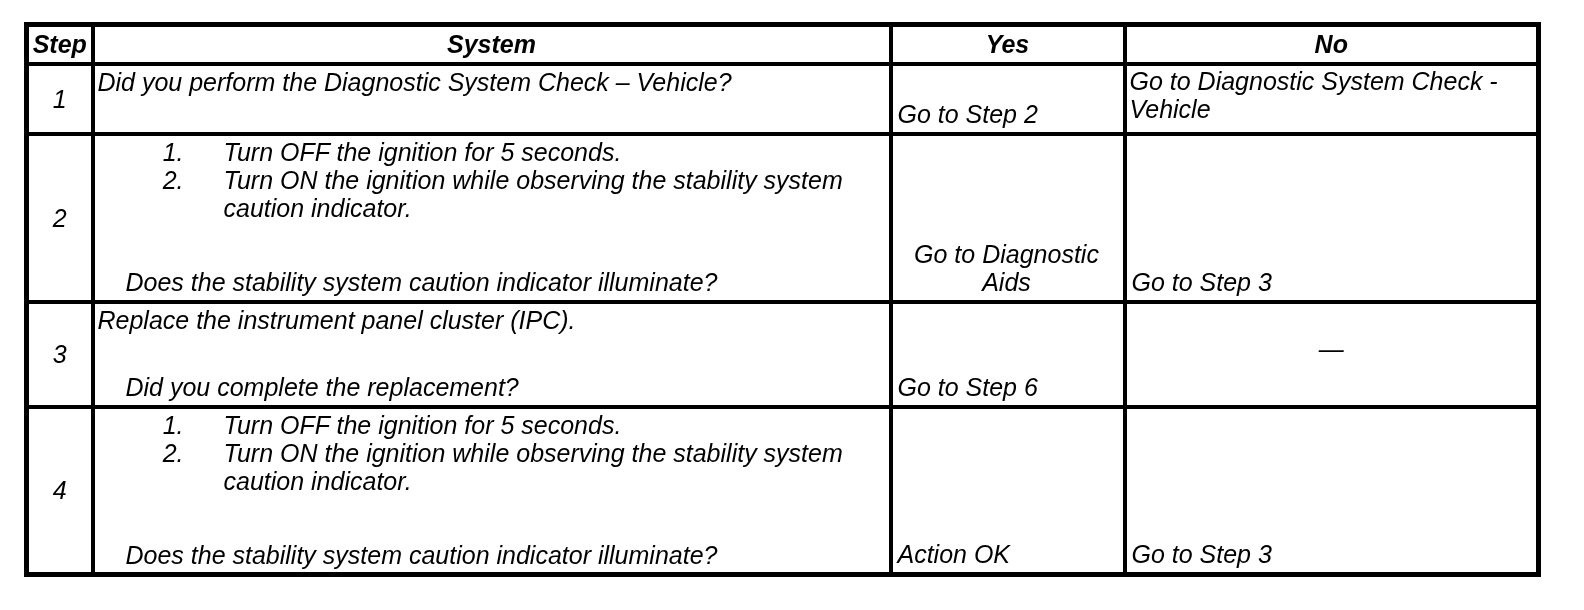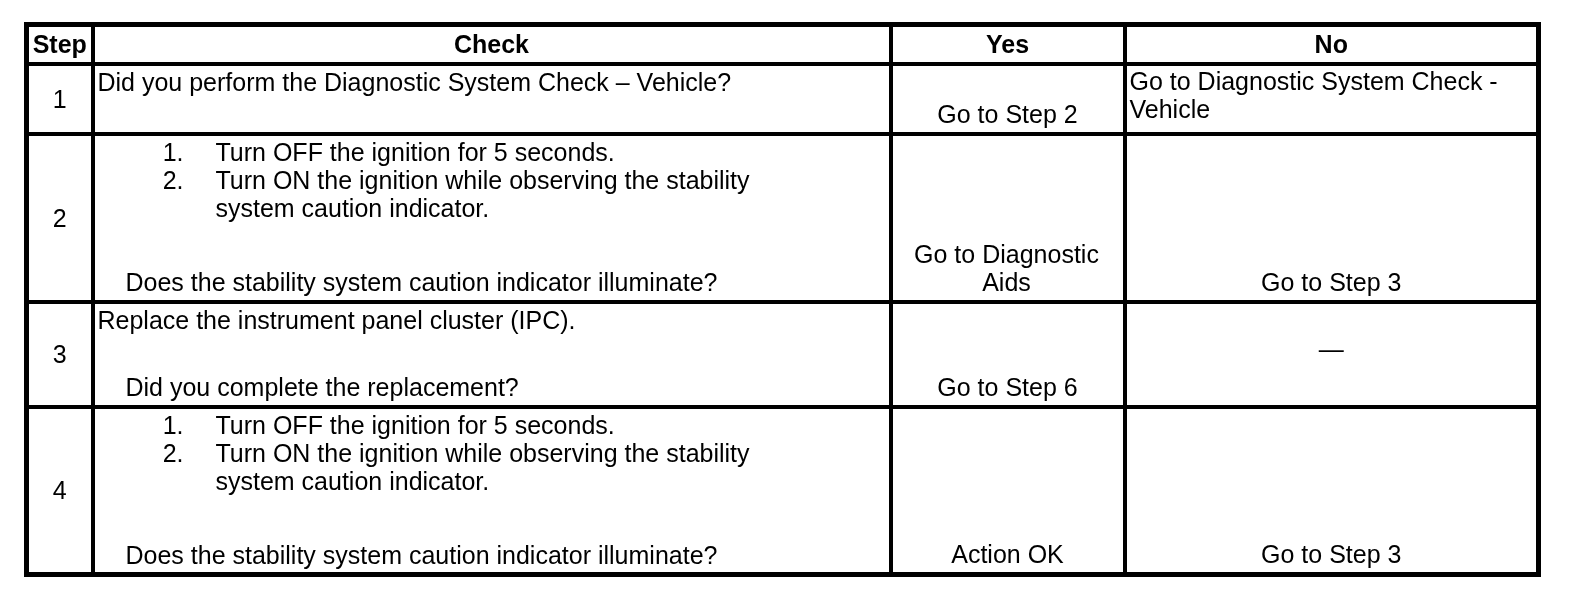--- a/index.html
+++ b/index.html
@@ -9,20 +9,21 @@
     background: #ffffff; color: #000000;
     font-family: "Liberation Sans", "DejaVu Sans", sans-serif;
     position: relative;
   }
   .table-wrap { position: absolute; left: 24px; top: 22px; }
   table.diag {
     border-collapse: collapse;
     table-layout: fixed;
     width: 1512px;
     border: 5px solid #000;
+    font-style: italic;
   }
   th, td {
     border: 4px solid #000;
     font-size: 25px;
     line-height: 28px;
     overflow: hidden;
     padding: 0;
   }
   th {
     font-weight: bold;
@@ -40,42 +41,42 @@
 
   td.action { vertical-align: top; padding: 2px 8px 3px 3px; }
   .af { display: flex; flex-direction: column; }
   .af.h-tall  { height: 158px; }
   .af.h-short { height: 95px; gap: 28px; }
   .question-bottom { margin-top: auto; margin-left: 28px; }
 
   .action-list { margin-left: 64px; }
   .list-item { display: flex; }
   .list-num { width: 22px; text-align: right; flex: none; }
-  .list-text { margin-left: 32px; max-width: 620px; }
+  .list-text { margin-left: 40px; max-width: 620px; }
 
-  td.ans { vertical-align: bottom; text-align: center; padding: 0 5px 4px 5px; }
+  td.ans { vertical-align: bottom; padding: 0 5px 4px 5px; }
   td.ans-left { text-align: center; padding-left: 3px; }
   td.ans-topleft { vertical-align: top; text-align: left; padding: 1px 5px 0 3px; margin-left: 32px; }
   td.ans-mid { vertical-align: middle; text-align: center; padding-bottom: 10px; }
 </style>
 </head>
 <body>
 
 <div class="table-wrap">
   <table class="diag">
     <colgroup>
       <col style="width:66px">
       <col style="width:798px">
       <col style="width:234px">
       <col style="width:414px">
     </colgroup>
     <thead>
       <tr class="hdr">
         <th>Step</th>
-        <th>Check</th>
+        <th>System</th>
         <th>Yes</th>
         <th>No</th>
       </tr>
     </thead>
     <tbody>
 
       <tr class="r1">
         <td class="step">1</td>
         <td class="action">
           <div>Did you perform the Diagnostic System Check – Vehicle?</div>

